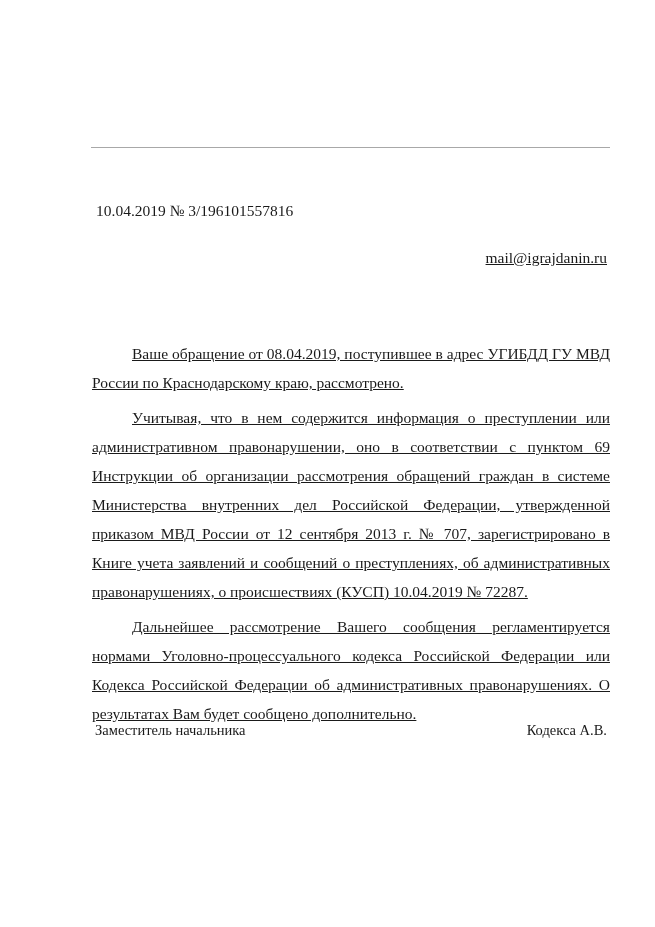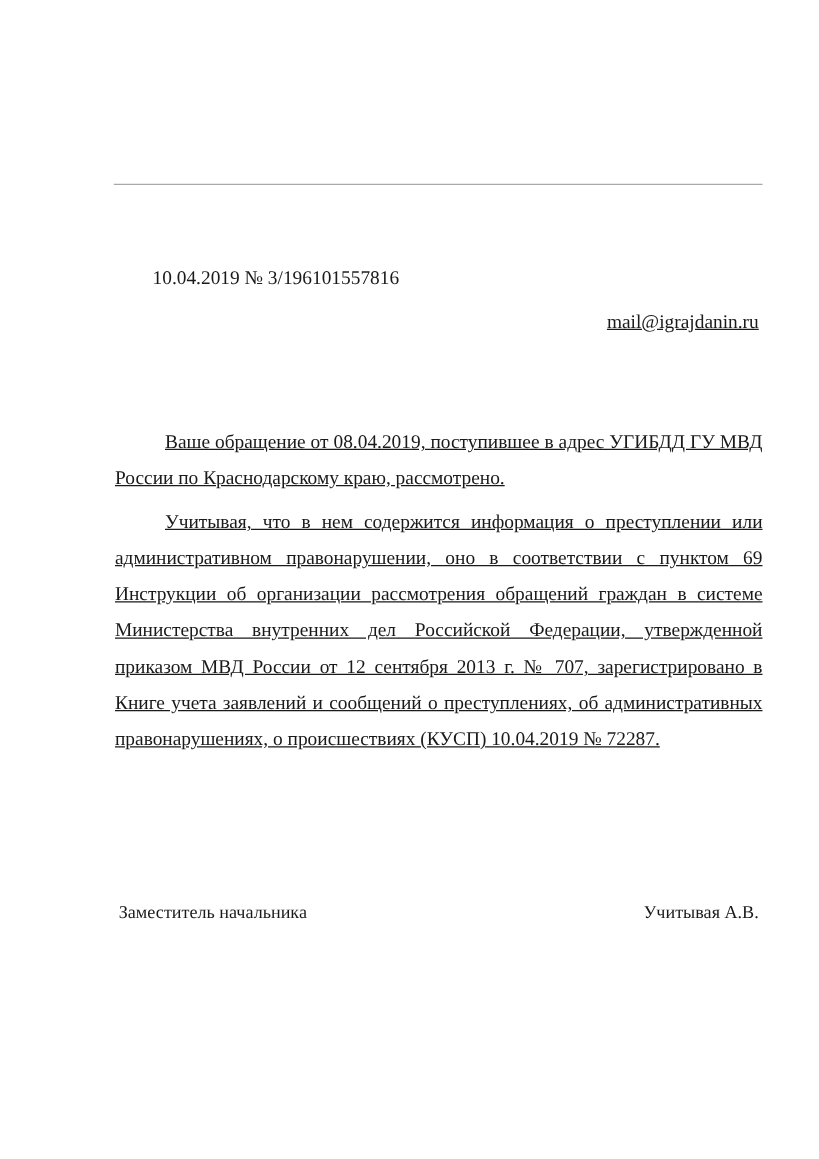--- a/index.html
+++ b/index.html
@@ -19,25 +19,24 @@
       position: absolute;
       left: 91px;
       top: 147px;
       width: 519px;
       height: 0;
       border-top: 1px solid #a8a8a8;
     }
     .doc-ref {
       position: absolute;
       left: 96px;
-      top: 213px;
+      top: 201px;
       font-size: 15.5px;
       line-height: 20px;
       white-space: nowrap;
-      margin-left: 26px;
     }
     .email {
       position: absolute;
       right: 48px;
       top: 248px;
       font-size: 15.5px;
       line-height: 20px;
       white-space: nowrap;
       text-decoration: underline;
     }
@@ -71,18 +70,19 @@
 
 <div class="rule"></div>
 
 <div class="doc-ref">10.04.2019 № 3/196101557816</div>
 
 <div class="email">mail@igrajdanin.ru</div>
 
 <div class="body-text">
   <p class="para">Ваше обращение от 08.04.2019, поступившее в адрес УГИБДД ГУ МВД России по Краснодарскому краю, рассмотрено.</p>
   <p class="para">Учитывая, что в нем содержится информация о преступлении или административном правонарушении, оно в соответствии с пунктом 69 Инструкции об организации рассмотрения обращений граждан в системе Министерства внутренних дел Российской Федерации, утвержденной приказом МВД России от 12 сентября 2013 г. № 707, зарегистрировано в Книге учета заявлений и сообщений о преступлениях, об административных правонарушениях, о происшествиях (КУСП) 10.04.2019 № 72287.</p>
+  <p class="para">Дальнейшее рассмотрение Вашего сообщения регламентируется нормами Уголовно-процессуального кодекса Российской Федерации или Кодекса Российской Федерации об административных правонарушениях. О результатах Вам будет сообщено дополнительно.</p>
 </div>
 
 <div class="signature">
   <span>Заместитель начальника</span>
-  <span>Учитывая А.В.</span>
+  <span>Кодекса А.В.</span>
 </div>
 
 </body></html>

